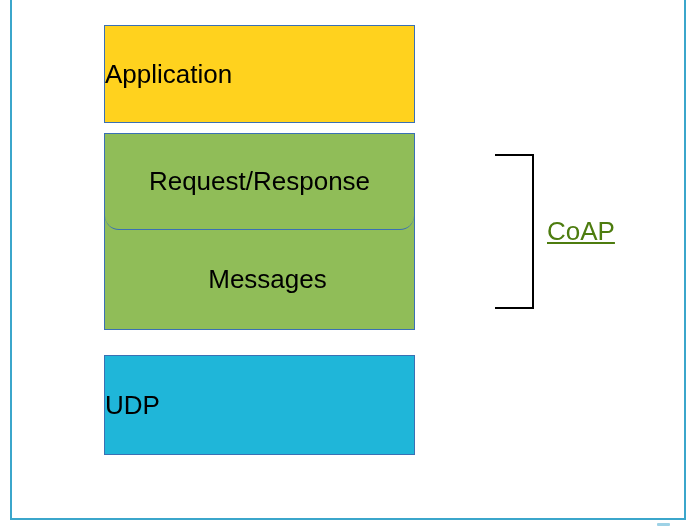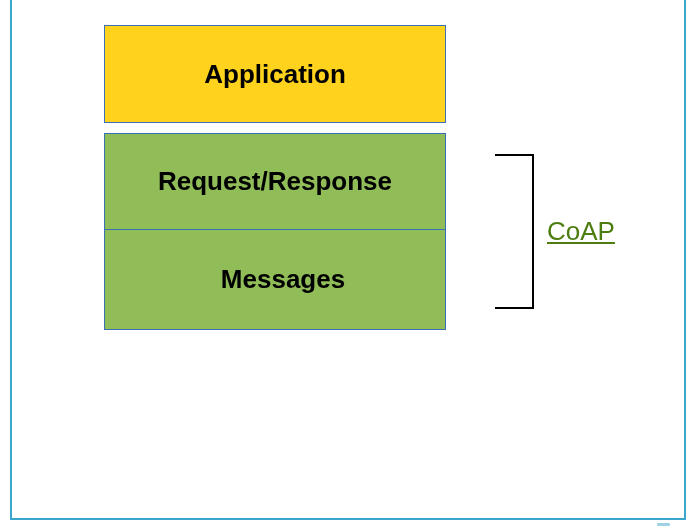--- a/index.html
+++ b/index.html
@@ -21,39 +21,39 @@
     left: 10px;
     top: -6px;
     width: 676px;
     height: 526px;
     border: 2px solid #3BA6CB;
     background: transparent;
   }
   .layer-box {
     position: absolute;
     left: 104px;
-    width: 342px;
+    width: 311px;
     border: 1.5px solid #3A70B4;
     display: flex;
     align-items: center;
-    justify-content: center;
+    justify-content: flex-start;
     font-size: 26px;
     line-height: 1.1;
     color: #000000;
-    font-weight: bold;
   }
   .box-application { top: 25px;  height: 98px; }
   .box-coap        { top: 133px; height: 197px; flex-direction: column; align-items: stretch; padding: 0; }
   .box-udp         { top: 355px; height: 100px; }
   .coap-cell {
     display: flex;
     align-items: center;
     justify-content: center;
     font-size: 26px;
     color: #000000;
+    border-radius: 14px;
   }
   .cell-request  { height: 95.5px; border-bottom: 1px solid #3A70B4; }
   .cell-messages { flex: 1; margin-left: 16px; }
   
   .bracket {
     position: absolute;
     left: 495px;
     top: 154px;
     width: 39px;
     height: 155px;
@@ -93,20 +93,23 @@
 
   <div class="layer-box box-coap" style="background-color: rgb(144, 189, 88); border-color: rgb(58, 112, 180);">
     <div class="coap-cell cell-request" style="border-color: rgb(58, 112, 180);">
       <span>Request/Response</span>
     </div>
     <div class="coap-cell cell-messages">
       <span>Messages</span>
     </div>
   </div>
 
+  <div class="layer-box box-udp" style="background-color: rgb(31, 182, 217); border-color: rgb(58, 112, 180);">
+    <span>UDP</span>
+  </div>
 
   <div class="bracket" style="border-color: rgb(0, 0, 0);"></div>
 
   <div class="bracket-label" style="color: #4d7c0f; text-decoration: underline;">CoAP</div>
 
   <div class="bottom-artifact"></div>
 
 </div>
 
 </body></html>

